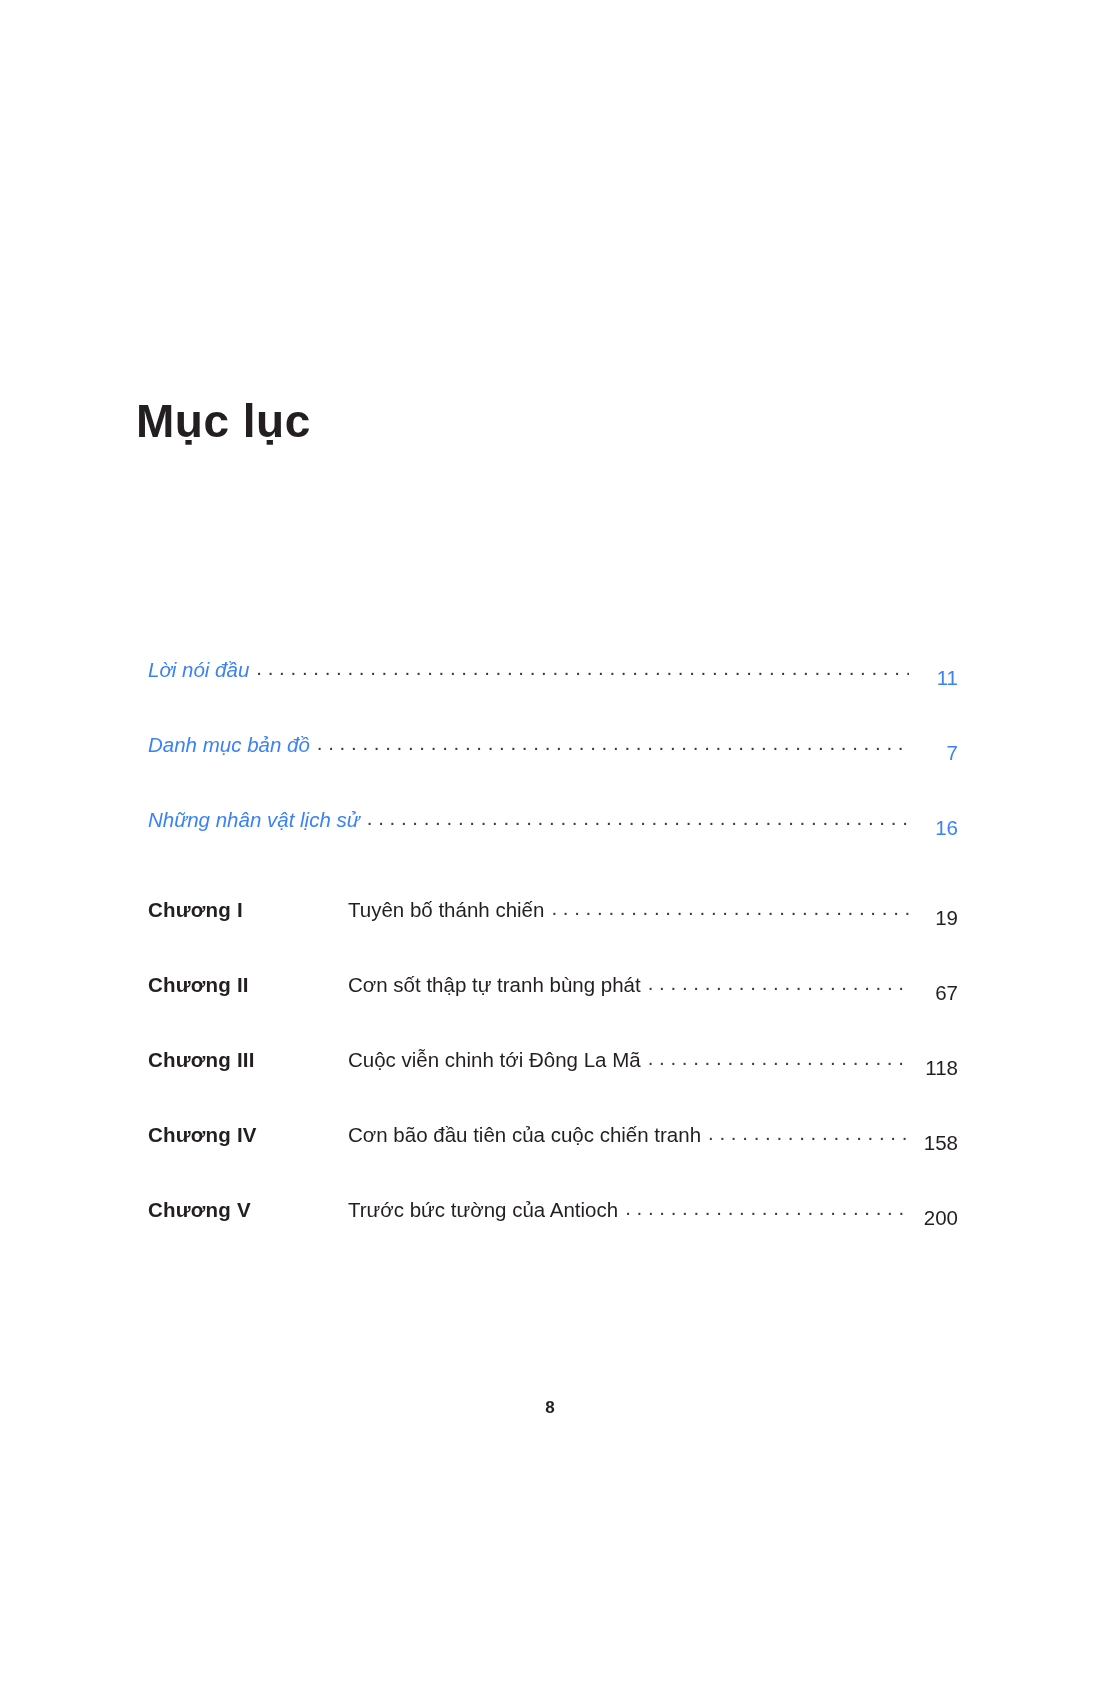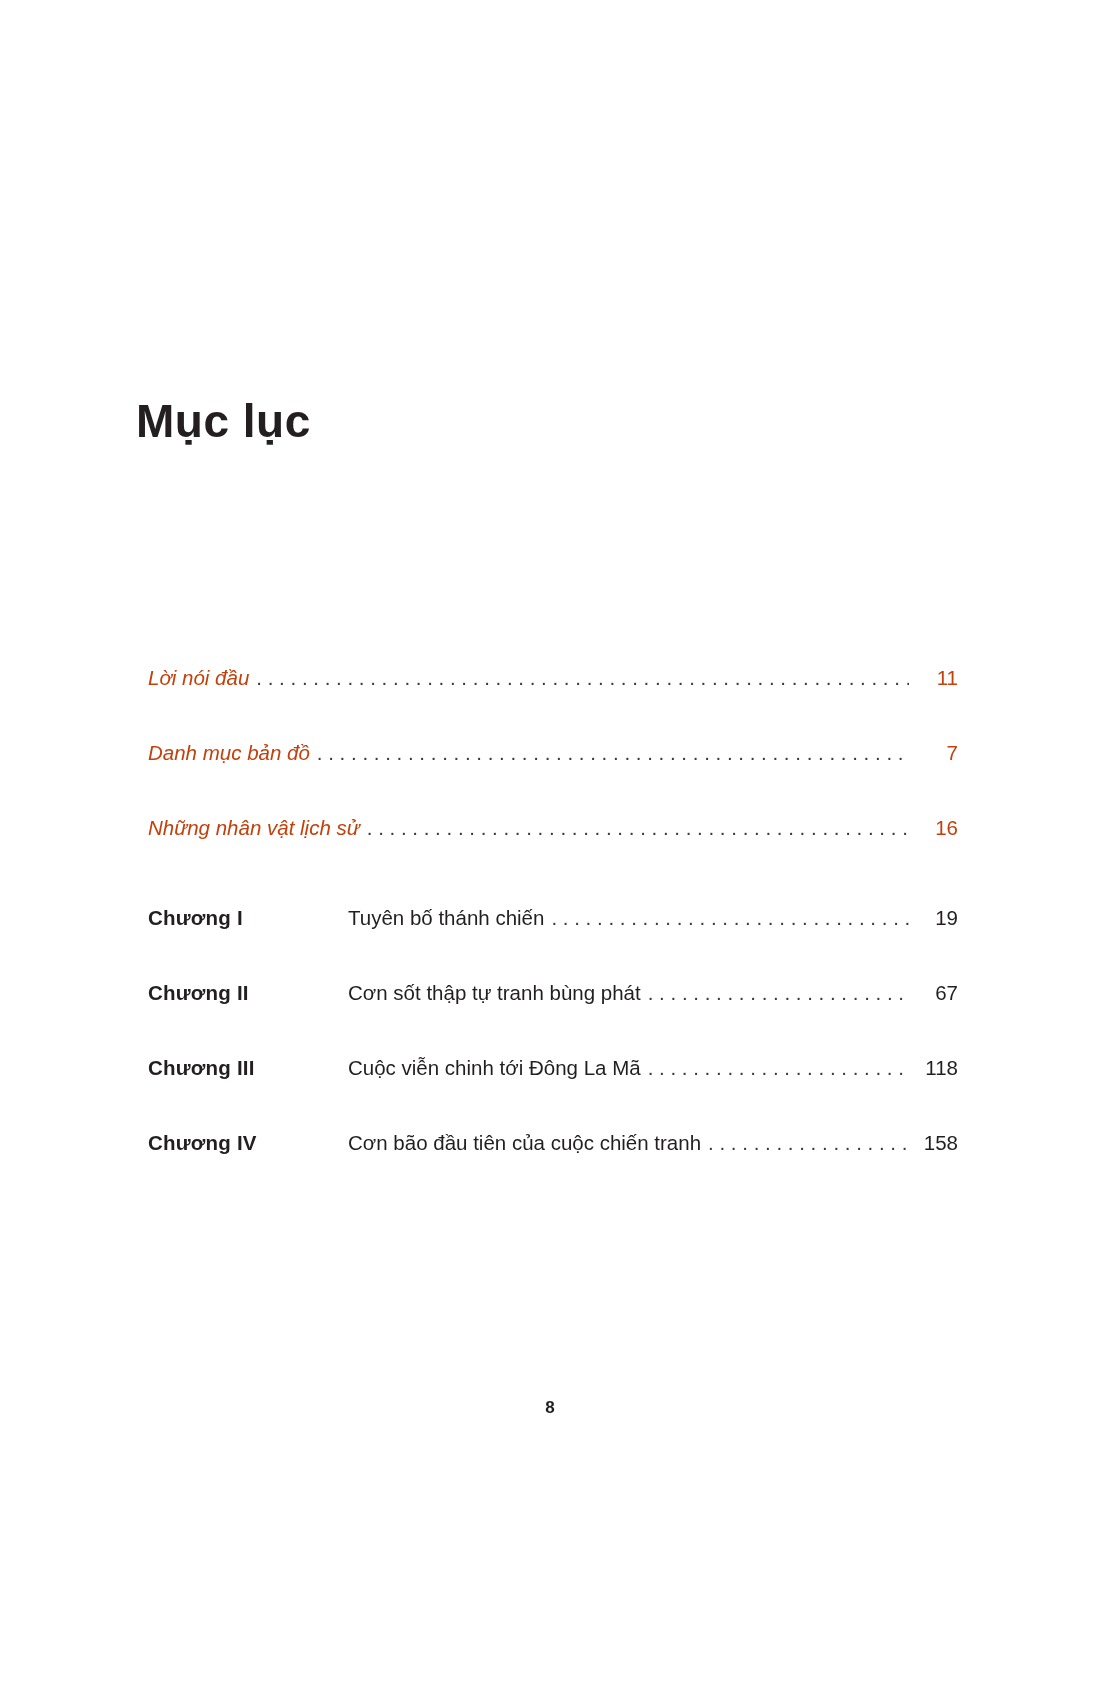--- a/index.html
+++ b/index.html
@@ -31,36 +31,36 @@
     line-height: 1;
   }
   .toc {
     position: absolute;
     left: 148px;
     top: 650px;
     width: 810px;
   }
   .front-row {
     display: flex;
-    align-items: flex-end;
+    align-items: center;
     font-style: italic;
     font-size: 20.5px;
-    color: #c2410c;
+    color: #3b82f6;
     margin-bottom: 35px;
     white-space: nowrap;
   }
   .front-row .label {
     flex: 0 0 auto;
   }
   .chapter-block {
     margin-top: 50px;
   }
   .chap-row {
     display: flex;
-    align-items: flex-end;
+    align-items: center;
     font-size: 20.5px;
     color: #231f20;
     margin-bottom: 35px;
     white-space: nowrap;
   }
   .chap-num {
     flex: 0 0 175px;
     font-weight: 700;
     letter-spacing: 0.2px;
   }
@@ -155,20 +155,26 @@
         <span class="page-num">118</span>
       </div>
 
       <div class="chap-row">
         <span class="chap-num">Chương IV</span>
         <span class="chap-title">Cơn bão đầu tiên của cuộc chiến tranh</span>
         <span class="leader"></span>
         <span class="page-num">158</span>
       </div>
 
+      <div class="chap-row">
+        <span class="chap-num">Chương V</span>
+        <span class="chap-title">Trước bức tường của Antioch</span>
+        <span class="leader"></span>
+        <span class="page-num">200</span>
+      </div>
 
 
 
     </div>
   </div>
 
   <div class="folio">8</div>
 
 </div>
 

